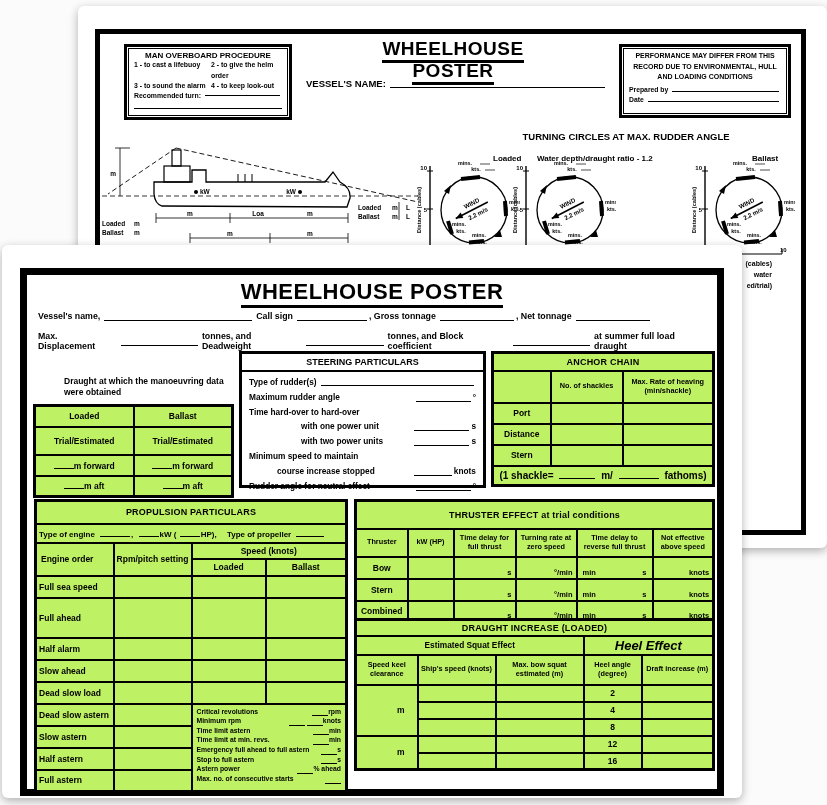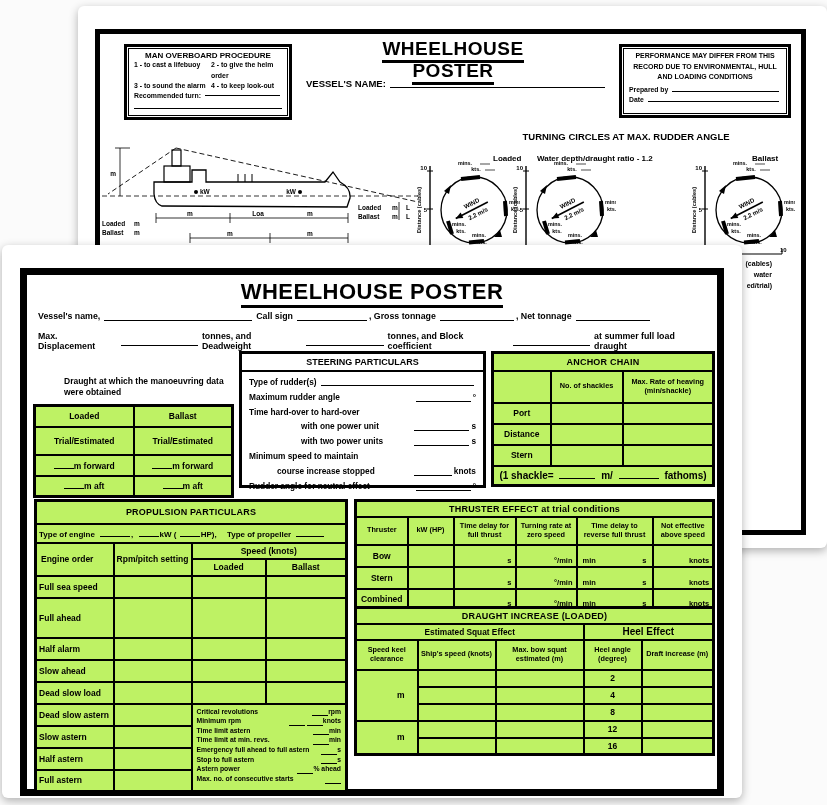--- a/index.html
+++ b/index.html
@@ -489,21 +489,21 @@
     <table class="abs" style="left:327px;top:224px;width:358px;">
       <colgroup>
           <col style="width:52px">
           <col style="width:46px">
           <col style="width:62px">
           <col style="width:61px">
           <col style="width:76px">
           <col style="width:61px">
         </colgroup>
       <tbody>
-          <tr style="height:16px;">
+          <tr style="height:28px;">
             <th colspan="6" class="t-title">THRUSTER EFFECT at trial conditions</th>
           </tr>
       <tr style="height:28px;">
         <th class="hdr-sm">Thruster</th>
         <th class="hdr-sm">kW (HP)</th>
         <th class="hdr-sm">Time delay for full thrust</th>
         <th class="hdr-sm">Turning rate at zero speed</th>
         <th class="hdr-sm">Time delay to reverse full thrust</th>
         <th class="hdr-sm">Not effective above speed</th>
       </tr>
@@ -542,35 +542,35 @@
               <div>
                 <span>min</span>
                 <span>s</span>
               </div>
             </td>
         <td class="u-cell">knots</td>
       </tr>
     </tbody>
       </table>
 
-    <table class="abs" style="left:327px;top:331px;width:358px;">
+    <table class="abs" style="left:327px;top:343px;width:358px;">
       <colgroup>
           <col style="width:62px">
           <col style="width:78px">
           <col style="width:88px">
           <col style="width:58px">
           <col style="width:72px">
         </colgroup>
       <tbody>
           <tr style="height:16px;">
             <th colspan="5" class="t-title">DRAUGHT INCREASE (LOADED)</th>
           </tr>
       <tr style="height:16px;">
         <th colspan="3" class="ctr" style="font-size:8.3px;">Estimated Squat Effect</th>
-        <th colspan="2" class="ctr" style="font-size:10px;">Heel Effect</th>
+        <th colspan="2" class="ctr" style="font-size:13px;font-style:italic;">Heel Effect</th>
       </tr>
       <tr style="height:30px;">
         <th class="hdr-sm">Speed keel clearance</th>
         <th class="hdr-sm">Ship's speed (knots)</th>
         <th class="hdr-sm">Max. bow squat estimated (m)</th>
         <th class="hdr-sm">Heel angle (degree)</th>
         <th class="hdr-sm">Draft increase (m)</th>
       </tr>
       <tr style="height:17px;">
         <td rowspan="3" style="text-align:right;padding-right:12px;">m</td>

